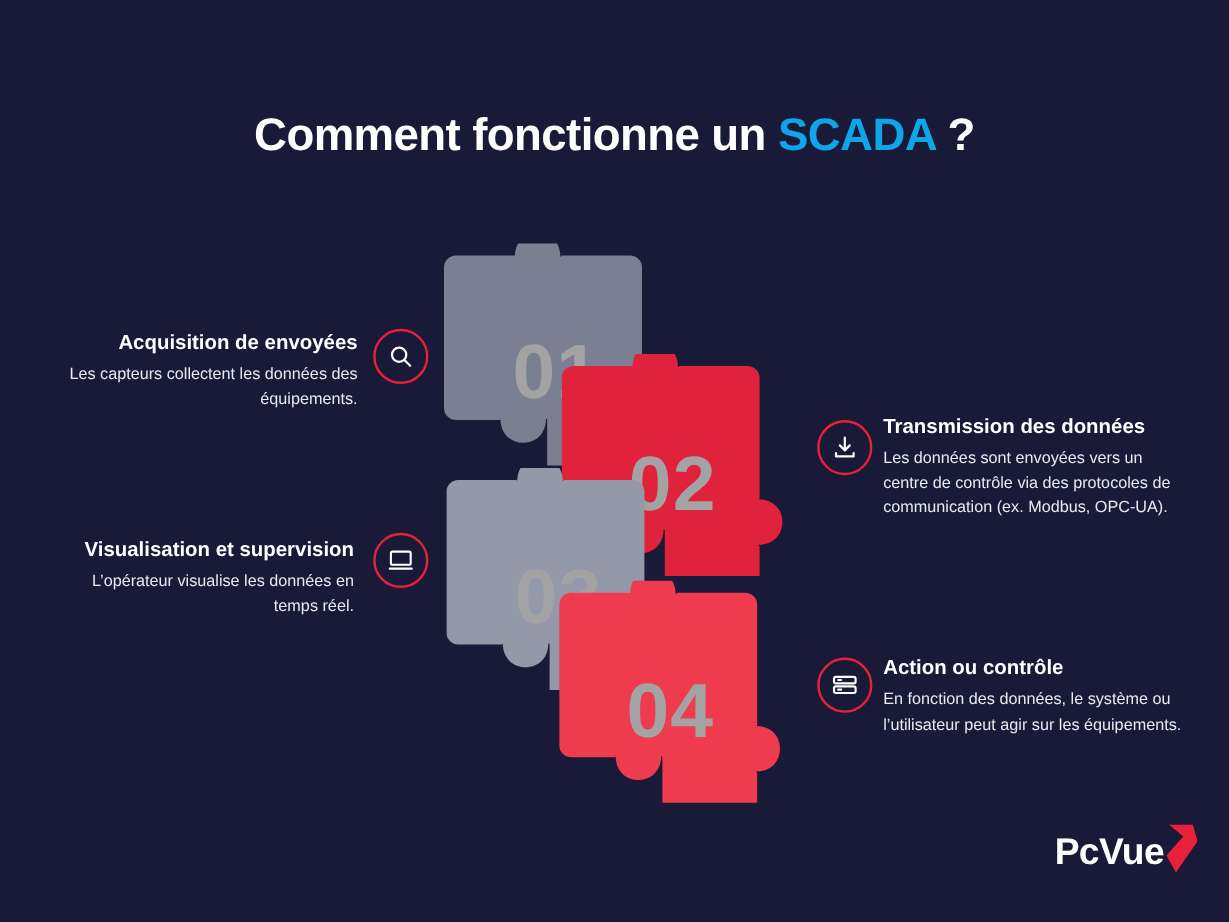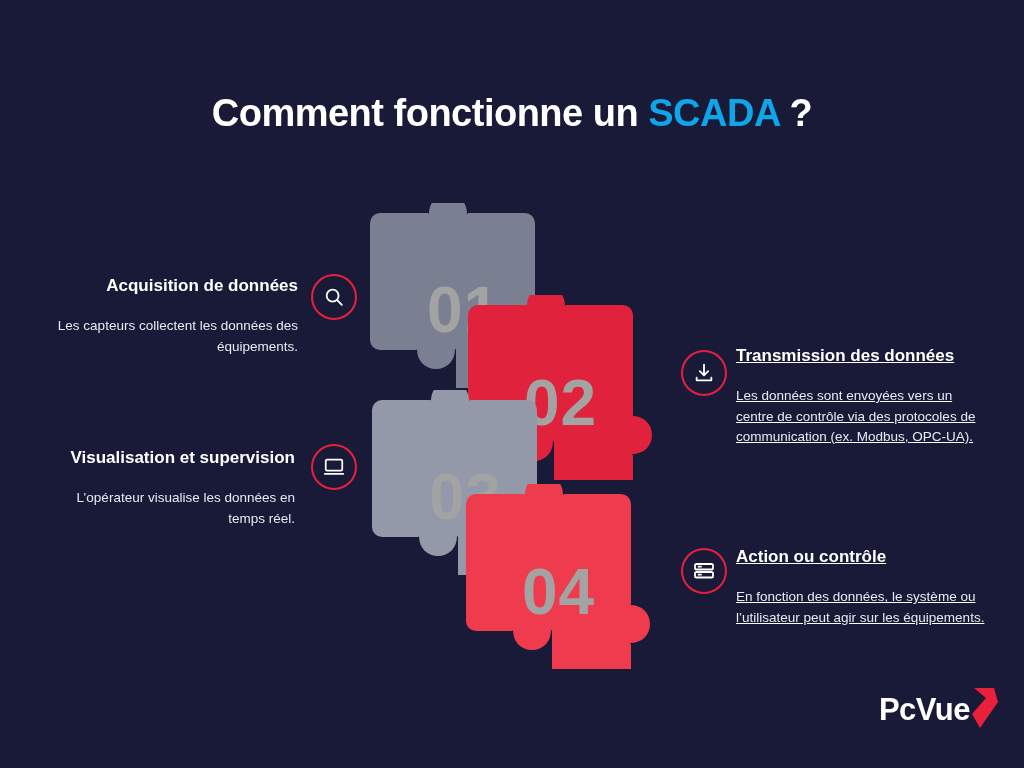--- a/index.html
+++ b/index.html
@@ -59,25 +59,25 @@
   .label-block .head {
     font-size: 17px;
     font-weight: bold;
     line-height: 1.25;
     color: #ffffff;
   }
   .label-block .body {
     font-size: 13.5px;
     line-height: 1.5;
     color: #e9e9f2;
-    margin-top: 20px;
+    margin-top: 6px;
     font-weight: normal;
   }
   .left-block { text-align: right; }
-  .right-block { text-align: left; text-decoration: underline; }
+  .right-block { text-align: left; }
 
   
   .badge {
     position: absolute;
     width: 42px;
     height: 42px;
     border-radius: 50%;
     border: 2px solid #e8203a;
     background: #191a38;
     display: flex;
@@ -245,21 +245,21 @@
         a10 10 0 0 1 -10 -10
         V10
         A10 10 0 0 1 10 0
         Z" transform="translate(0,10)"></path>
     </svg>
     <span class="num" style="left:56px; top:39px;">04</span>
   </div>
 </div>
 
 <div class="label-block left-block" style="left:40px; top:275px; width:258px;">
-  <div class="head">Acquisition de données</div>
+  <div class="head">Acquisition de envoyées</div>
   <div class="body">Les capteurs collectent les données des équipements.</div>
 </div>
 <div class="badge" style="left:311px; top:274px;">
   <svg width="22" height="22" viewBox="0 0 24 24" fill="none" stroke="#ffffff" stroke-width="2" stroke-linecap="round">
     <circle cx="10.5" cy="10.5" r="6.5"></circle>
     <line x1="15.5" y1="15.5" x2="20.5" y2="20.5"></line>
   </svg>
 </div>
 
 <div class="badge" style="left:681px; top:350px;">

